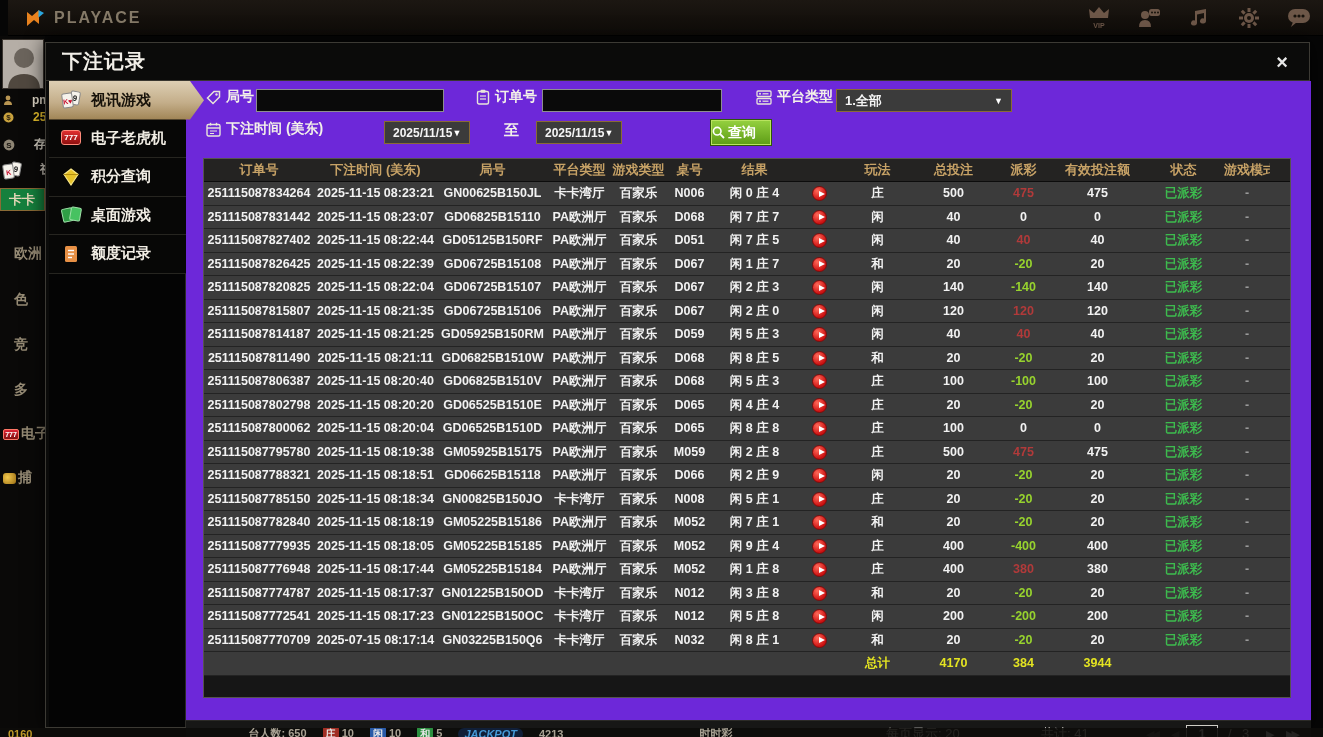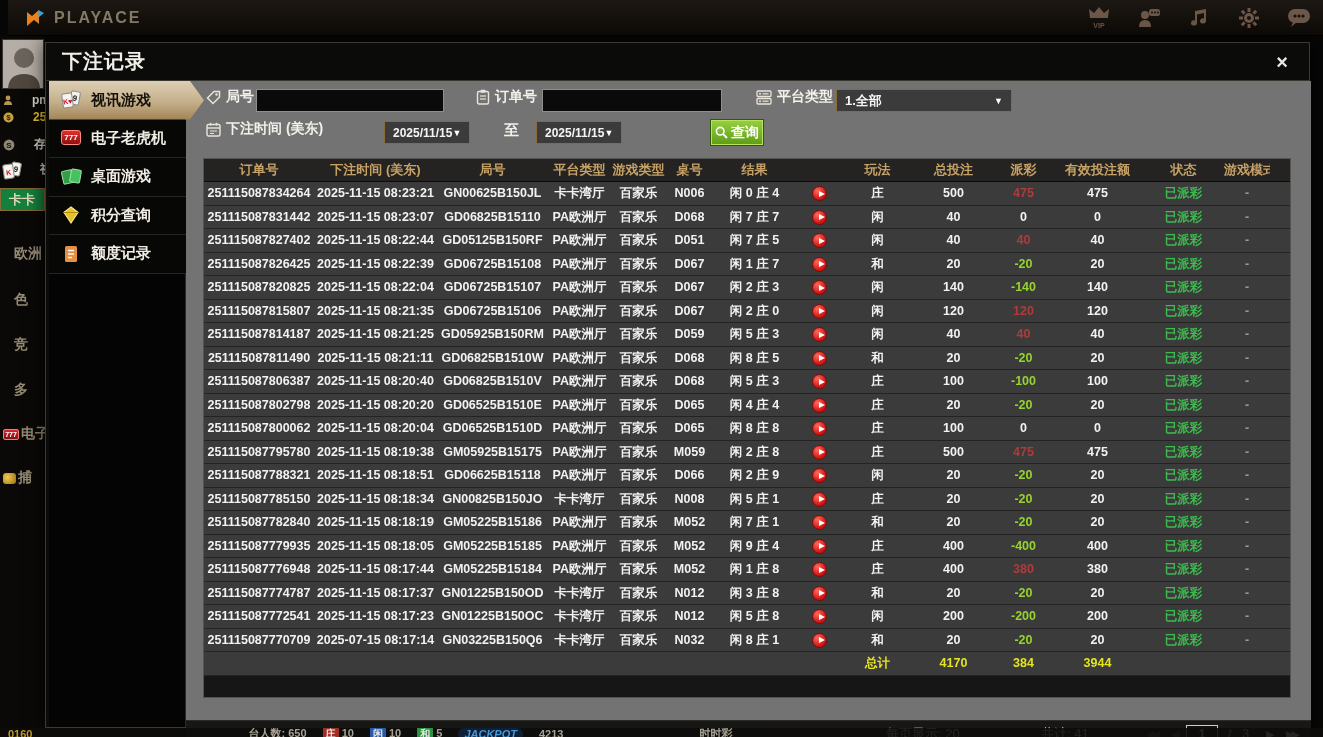--- a/index.html
+++ b/index.html
@@ -60,34 +60,34 @@
   .card-b { width:10px; height:14px; left:9px; top:1px; transform:rotate(10deg); color:#222; font-size:8px; line-height:13px; }
   .card-f { width:11px; height:15px; left:1px; top:3px; transform:rotate(-8deg); color:#c8102e; font-size:7px; line-height:15px; }
   .slot-ic { position:absolute; left:0; top:2px; width:20px; height:15px; border-radius:3px;
     background:linear-gradient(#e03030,#8e0f0f); border:1px solid #ff8a7a; color:#fff;
     font-size:8px; font-weight:bold; text-align:center; line-height:13px; }
   .tg-a,.tg-b { position:absolute; width:11px; height:14px; border-radius:2px; border:1px solid #9fe0a8; }
   .tg-a { left:1px; top:3px; background:#2f9e46; transform:rotate(-12deg); }
   .tg-b { left:9px; top:2px; background:#47c261; transform:rotate(10deg); }
 
   
-  .content { position:absolute; left:140px; top:38px; width:1125px; height:648px; background:#737373; }
+  .content { position:absolute; left:140px; top:38px; width:1125px; height:648px; background:#6d28d9; }
 
   
   .flabel { position:absolute; display:flex; align-items:center; gap:5px;
     color:#f3f0e9; font-size:14px; font-weight:bold; white-space:nowrap; }
   .txt-input { position:absolute; height:23px; background:#0a0a0a; border:1px solid #8e8e8e; }
   .sel { position:absolute; height:23px; background:#3b3b3b; border:1px solid #8a6a35;
     color:#f5f5f5; font-size:13px; font-weight:bold; display:flex; align-items:center;
     justify-content:space-between; padding:0 8px; cursor:pointer; }
   .sel .arrow { font-size:9px; color:#fff; }
   .to-label { position:absolute; color:#f3f0e9; font-size:15px; font-weight:bold; }
-  .search-btn { position:absolute; width:52px; height:25px; cursor:pointer;
+  .search-btn { position:absolute; width:60px; height:25px; cursor:pointer;
     background:linear-gradient(#93cf3e,#5f9e17); border:1px solid #b9e35f; outline:1px solid #2f5708;
-    color:#fff; font-size:14px; font-weight:bold; display:flex; align-items:center; justify-content:center; gap:3px; }
+    color:#fff; font-size:14px; font-weight:bold; display:flex; align-items:center; gap:3px; }
 
   
   .btable { position:absolute; left:17px; top:77px; width:1088px; height:540px;
     border:1px solid #56544e; background:#161616;
     --cols:110px 123px 111px 63px 55px 47px 83px 47px 69px 83px 57px 91px 81px 46px; }
   .thead { display:grid; grid-template-columns:var(--cols); height:23px; background:#242322;
     border-bottom:1px solid #0c0c0c; }
   .th { color:#c7a266; font-size:13px; font-weight:bold; text-align:center; line-height:22px;
     white-space:nowrap; overflow:hidden; }
   .trow { display:grid; grid-template-columns:var(--cols); height:23.5px; background:#3b3b3b;
@@ -254,33 +254,33 @@
         <span>视讯游戏</span>
       </div>
       <div class="menu-item">
         <span class="mi-icon">
             <span class="slot-ic">777</span>
           </span>
         <span>电子老虎机</span>
       </div>
       <div class="menu-item">
         <span class="mi-icon">
-            <span class="tg-a"></span>
-            <span class="tg-b"></span>
-          </span>
-        <span>桌面游戏</span>
-      </div>
-      <div class="menu-item">
-        <span class="mi-icon">
           <svg width="20" height="20" viewBox="0 0 20 20">
               <polygon points="10,2 17,7.5 10,18 3,7.5" fill="#e6c22a" stroke="#f8e788" stroke-width="1.2"></polygon>
               <polyline points="3,7.5 17,7.5" stroke="#b28d12" stroke-width="1" fill="none"></polyline>
             </svg>
         </span>
         <span>积分查询</span>
+      </div>
+      <div class="menu-item">
+        <span class="mi-icon">
+            <span class="tg-a"></span>
+            <span class="tg-b"></span>
+          </span>
+        <span>桌面游戏</span>
       </div>
       <div class="menu-item">
         <span class="mi-icon">
           <svg width="20" height="20" viewBox="0 0 20 20">
               <rect x="4" y="2" width="12" height="16" rx="1.5" fill="#e79045"></rect>
               <line x1="7" y1="6.5" x2="13" y2="6.5" stroke="#fff" stroke-width="1.4"></line>
               <line x1="7" y1="10" x2="13" y2="10" stroke="#fff" stroke-width="1.4"></line>
               <line x1="7" y1="13.5" x2="11" y2="13.5" stroke="#fff" stroke-width="1.4"></line>
             </svg>
         </span>

